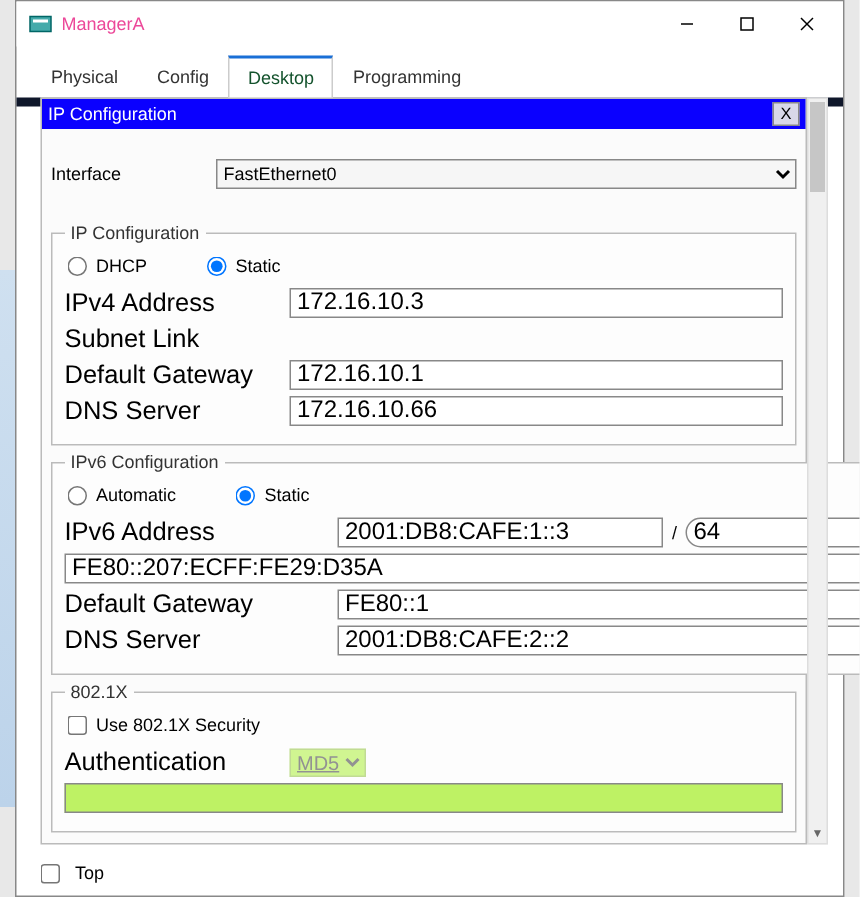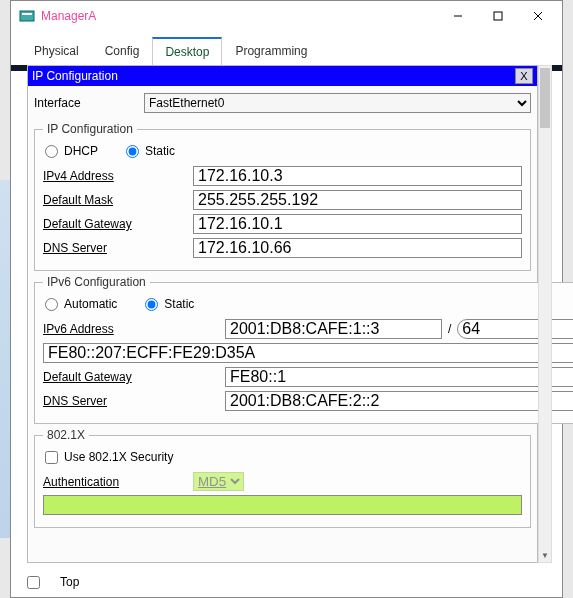--- a/index.html
+++ b/index.html
@@ -15,35 +15,35 @@
   .tab.active { color: #14532d; border: 1px solid #ccc; border-bottom: 1px solid #fff; margin-bottom: -1px; background: #fff; border-top: 2px solid #1a6fd6; }
   .content-wrap { position: absolute; left: 16px; right: 24px; top: 64px; bottom: 34px; border: 1px solid #bbb; background: #fbfbfb; }
   .scrollbar { position: absolute; right: 10px; top: 64px; bottom: 34px; width: 14px; background: #f0f0f0; border: 1px solid #ddd; }
   .scroll-thumb { position: absolute; left: 1px; right: 1px; top: 2px; height: 60px; background: #c6c6c6; border-radius: 0; }
   .scroll-arrow { position: absolute; left: 0; right: 0; height: 14px; display:flex; align-items:center; justify-content:center; font-size:8px; color:#666;}
   .scroll-arrow.up { top: 0; }
   .scroll-arrow.dn { bottom: 0; }
   .panel-head { background: #0a00ff; color: #fff; font-size: 12px; height: 20px; display: flex; align-items: center; padding: 0 4px 0 4px; }
   .panel-head .t { flex:1; }
   .panel-close { width: 18px; height: 16px; background: #d8d8e8; color:#000; font-size:11px; display:flex; align-items:center; justify-content:center; border:1px solid #888; }
-  .iface-row { display:flex; align-items:center; padding: 7px 6px; font-size:12px; }
+  .iface-row { display:flex; align-items:center; padding: 20px 6px; font-size:12px; }
   .iface-row label { width: 110px; }
   .iface-row select { flex:1; height: 20px; font-size:12px; border:1px solid #888; background:#f6f6f6; }
   fieldset { border: 1px solid #bbb; margin: 2px 6px 4px 6px; padding: 6px 8px 8px 8px; font-size:12px; background:#fdfdfd;}
   legend { font-size: 12px; padding: 0 4px; color:#333; }
-  .radio-row { display:flex; align-items:center; gap: 28px; margin: 2px 0 8px 2px; }
+  .radio-row { display:flex; align-items:center; gap: 40px; margin: 2px 0 8px 2px; }
   .radio-row label { display:flex; align-items:center; gap:6px; font-size:12px; }
   .frow { display:flex; align-items:center; margin: 4px 0; }
-  .frow .lbl { width: 150px; font-size:12px;text-decoration:underline; }
+  .frow .lbl { width: 150px; font-size:17px; }
   .frow input[type=text] { flex:1; height:20px; font-size:16px; padding:1px 4px; border:1px solid #888; background:#fff; }
   .frow .slash { margin: 0 6px; font-size:12px; }
   .frow input.short { flex: 0 0 64px; border-radius: 10px; }
   .frow input[disabled], select[disabled] { background:#bef264; color:#666;text-decoration:underline; }
   .chk-row { display:flex; align-items:center; gap:6px; font-size:12px; margin:2px 0 8px 2px; }
-  .footer { position:absolute; left:16px; bottom:8px; display:flex; align-items:center; gap:20px; font-size:12px; }
+  .footer { position:absolute; left:16px; bottom:8px; display:flex; align-items:center; gap:10px; font-size:12px; }
   input[type=radio], input[type=checkbox] { width:13px; height:13px; margin:0; }
   .frow.ipv6 .lbl { width: 182px; }
   .bg-edge { position:absolute; left:0; top:180px; bottom:60px; width:10px; background: linear-gradient(#cfe0f0,#bcd3ea); }
 </style>
 </head>
 <body>
 
 <div class="bg-edge"></div>
 
 <div class="window">
@@ -104,22 +104,21 @@
         <label>
             <input type="radio" name="v4" checked="" style="">
             <span>Static</span>
           </label>
       </div>
       <div class="frow">
           <span class="lbl">IPv4 Address</span>
           <input type="text" value="172.16.10.3" style="">
         </div>
       <div class="frow">
-          <span class="lbl">Default Mask</span>
-          <input type="text" value="255.255.255.192" style="">
+          <span class="lbl">Subnet Link</span>
         </div>
       <div class="frow">
           <span class="lbl">Default Gateway</span>
           <input type="text" value="172.16.10.1" style="">
         </div>
       <div class="frow">
           <span class="lbl">DNS Server</span>
           <input type="text" value="172.16.10.66" style="">
         </div>
     </fieldset>

